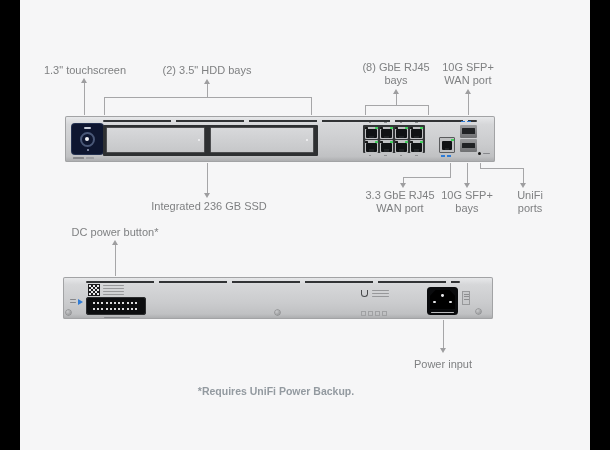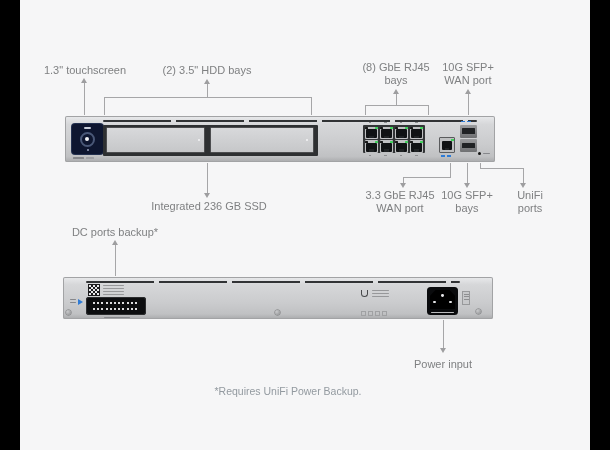--- a/index.html
+++ b/index.html
@@ -227,21 +227,21 @@
 
   <div class="lv" style="left:480px;top:163px;height:5px;"></div>
   <div class="lh" style="left:480px;top:168px;width:44px;"></div>
   <div class="lv" style="left:523px;top:168px;height:15px;"></div>
   <div class="arr-dn" style="left:520px;top:183px;"></div>
   <div class="lbl" style="left:530px;top:189px;">
     <div>UniFi</div>
     <div>ports</div>
   </div>
 
-  <div class="lbl" style="left:115px;top:226px;">DC ports backup*</div>
+  <div class="lbl" style="left:115px;top:226px;">DC power button*</div>
   <div class="arr-up" style="left:112px;top:240px;"></div>
   <div class="lv" style="left:115px;top:245px;height:31px;"></div>
 
   <div class="chassis" style="left:63px;top:277px;width:430px;height:42px;">
     <div class="vents" style="left:23px;top:3.5px;width:374px;"></div>
 
     <div class="qr" style="left:25px;top:7px;"></div>
     <div class="txtbars" style="position:absolute;left:40px;top:8px;width:21px;">
         <i></i>
         <i></i>
@@ -284,14 +284,14 @@
 
     <span class="screw" style="left:3px;top:33px;"></span>
     <span class="screw" style="left:212px;top:33px;"></span>
     <span class="screw" style="left:413px;top:32px;"></span>
   </div>
 
   <div class="lv" style="left:443px;top:320px;height:28px;"></div>
   <div class="arr-dn" style="left:440px;top:348px;"></div>
   <div class="lbl" style="left:443px;top:358px;">Power input</div>
 
-  <div class="footnote" style="left:288px;top:385px;">*Requires UniFi Power Backup.</div>
+  <div class="footnote" style="left:276px;top:385px;font-weight:bold;">*Requires UniFi Power Backup.</div>
 </div>
 
 </body></html>

